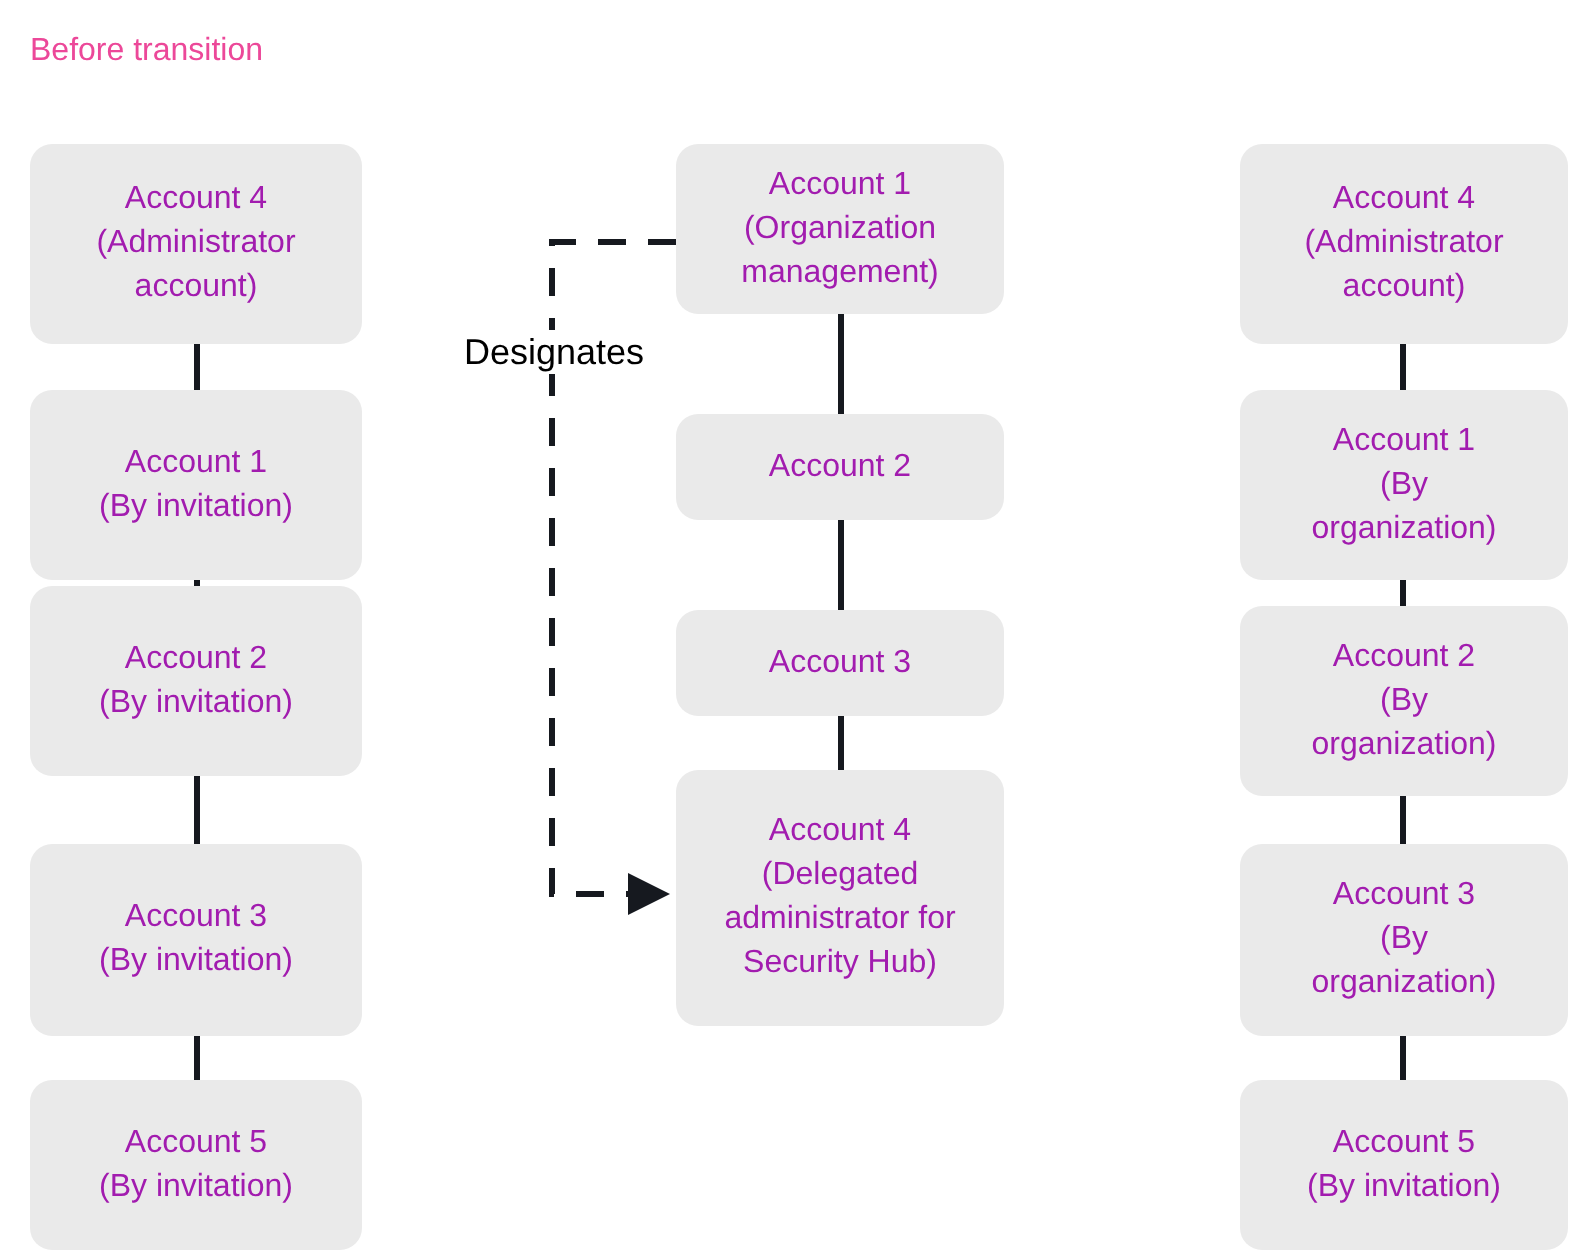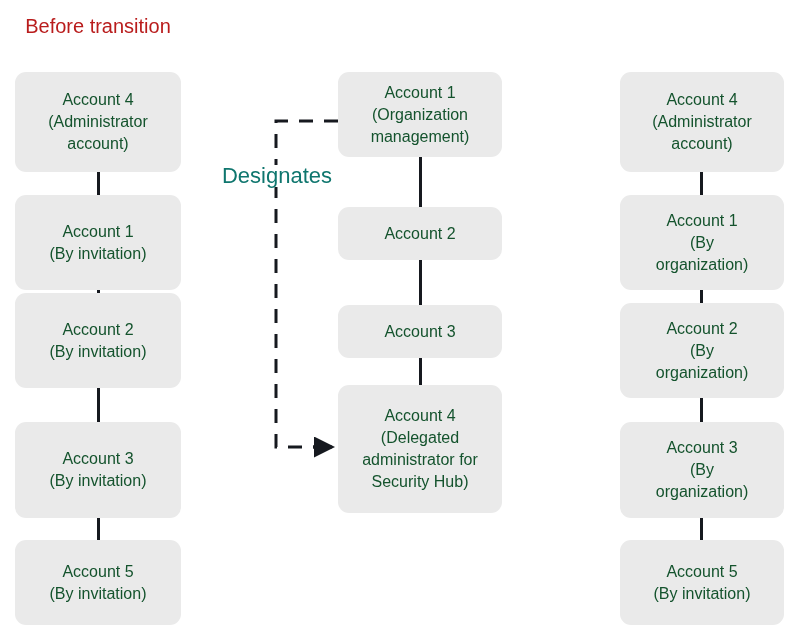--- a/index.html
+++ b/index.html
@@ -15,42 +15,42 @@
     position: relative;
     width: 793px;
     height: 629px;
     overflow: hidden;
     background: #ffffff;
   }
 
   
   .col-header {
     position: absolute;
-    font-size: 20px;
+    font-size: 16px;
     line-height: 24px;
-    color: #b91c1c;
-    text-align: center;
+    color: #ec4899;
+    text-align: left;
     white-space: nowrap;
   }
   #header-before   { left: 15px;  top: 14px; width: 166px; }
   #header-orgs     { left: 338px; top: 14px; width: 164px; }
   #header-after    { left: 620px; top: 14px; width: 164px; }
 
   
   .node {
     position: absolute;
     background: #eaeaea;
     border-radius: 11px;
     display: flex;
     align-items: center;
     justify-content: center;
     text-align: center;
     font-size: 16px;
     line-height: 22px;
-    color: #14532d;
+    color: #a21caf;
     box-sizing: border-box;
     padding: 4px 8px;
   }
   .node .node-label { display: block; white-space: pre-line; }
 
   
   .col-left  { left: 15px;  width: 166px; }
   .col-mid   { left: 338px; width: 164px; }
   .col-right { left: 620px; width: 164px; }
 
@@ -69,23 +69,23 @@
     width: 793px;
     height: 629px;
     pointer-events: none;
   }
   #designates-label {
     position: absolute;
     left: 212px;
     top: 165px;
     width: 130px;
     text-align: center;
-    font-size: 22px;
+    font-size: 18px;
     line-height: 22px;
-    color: #0f766e;
+    color: #000000;
     background: #ffffff;
     white-space: nowrap;
   }
 </style>
 </head>
 <body>
 
 <div id="canvas">
 
   <div id="header-before" class="col-header">Before transition</div>

